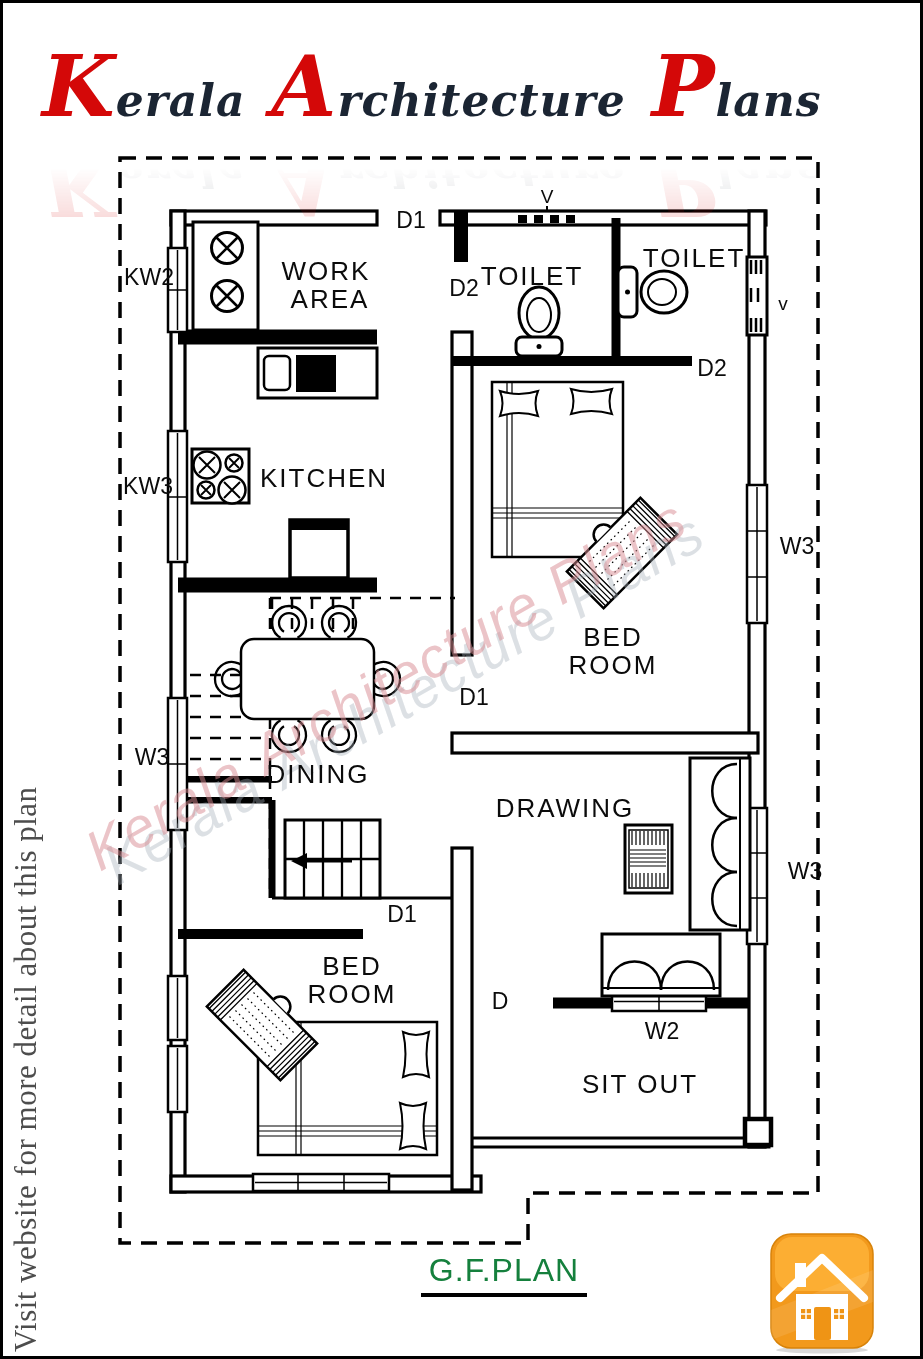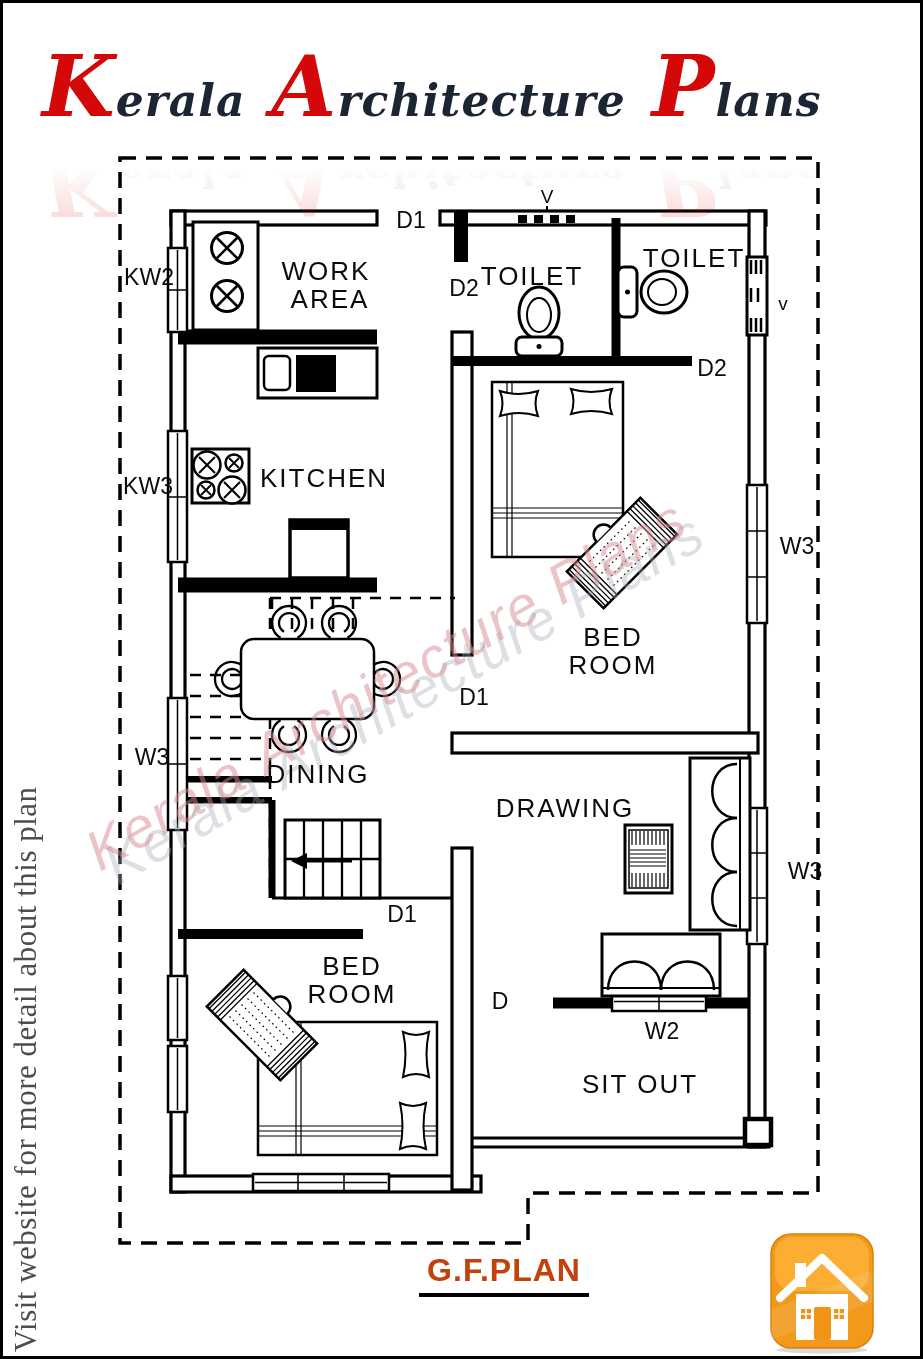--- a/index.html
+++ b/index.html
@@ -17,21 +17,21 @@
                 -webkit-mask-image:linear-gradient(to bottom,rgba(0,0,0,.9) 0%,transparent 60%);
                 mask-image:linear-gradient(to bottom,rgba(0,0,0,.9) 0%,transparent 60%);}
 
   
   .side-note{position:absolute;left:8px;top:1352px;transform:rotate(-90deg);transform-origin:0 0;
              width:668px;white-space:nowrap;font-family:"Liberation Serif",serif;
              font-size:31px;color:#4d4d4d;letter-spacing:.5px;z-index:6;}
 
   
   .title-wrap{position:absolute;left:374px;top:1252px;width:260px;text-align:center;z-index:6;}
-  .plan-title{display:inline-block;font-weight:bold;font-size:32px;letter-spacing:1px;color:#c2410c;
+  .plan-title{display:inline-block;font-weight:normal;font-size:32px;letter-spacing:1px;color:#15803d;
               border-bottom:4px solid #000;padding:0 8px 4px;}
 
   
   svg.plan{position:absolute;left:0;top:0;z-index:3;}
   svg.plan text{font-family:"Liberation Sans",sans-serif;}
   .room{font-size:26px;letter-spacing:2px;fill:#0b0b0b;text-anchor:middle;}
   .lbl{font-size:23px;fill:#0b0b0b;text-anchor:middle;}
   .sm{font-size:19px;fill:#0b0b0b;text-anchor:middle;}
   .wm{font-family:"DejaVu Serif",serif;font-style:italic;font-size:56px;letter-spacing:2px;}
 

